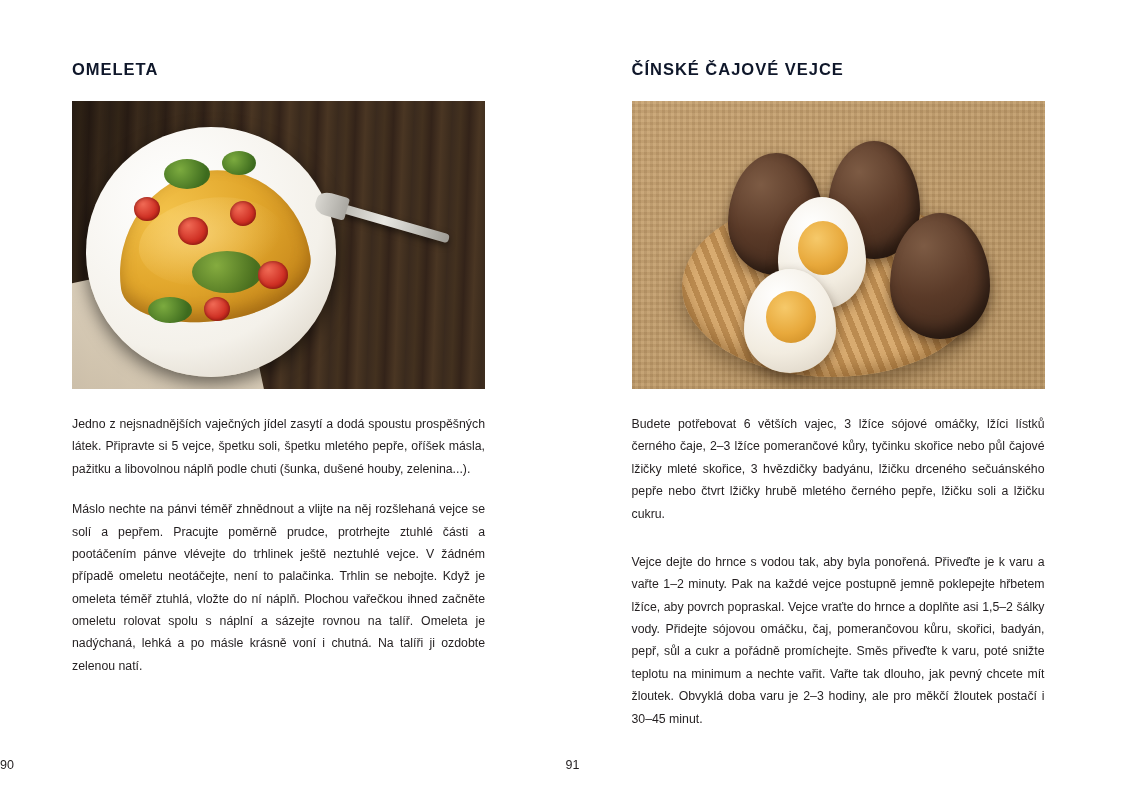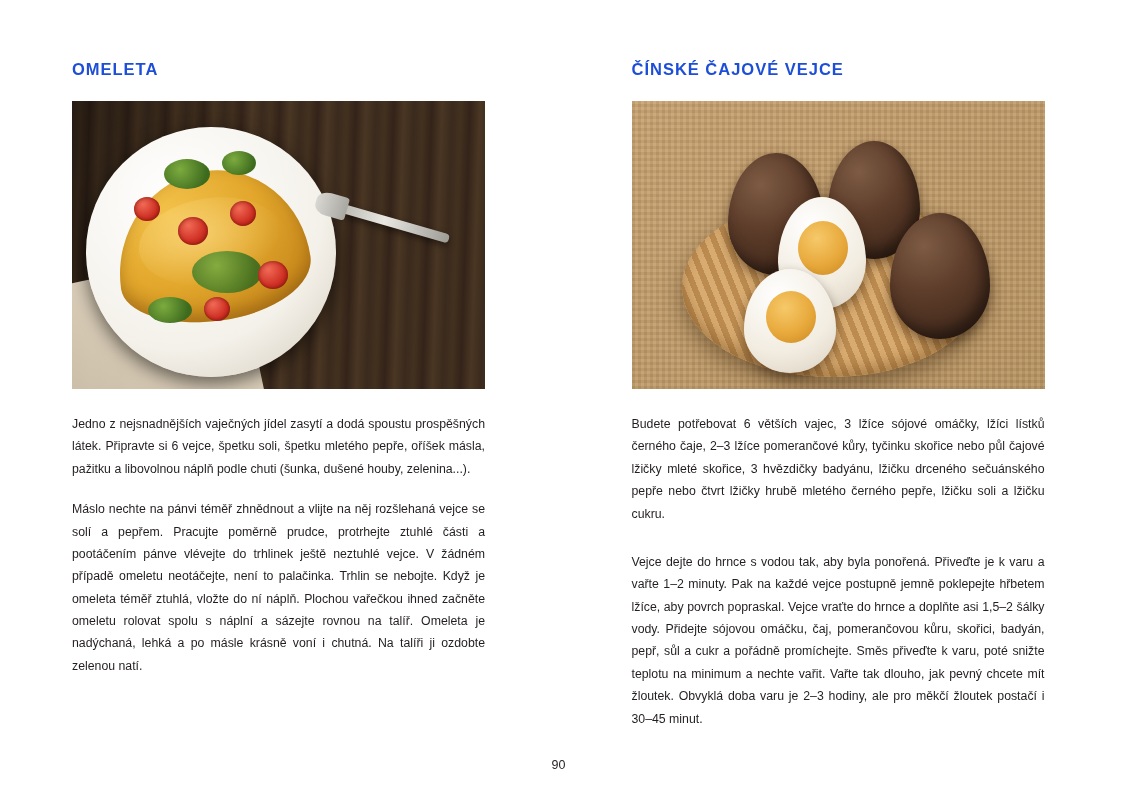--- a/index.html
+++ b/index.html
@@ -33,21 +33,21 @@
     width: 413px;
     height: 700px;
   }
   .leaf-left .leaf-inner { left: 72px; }
   .leaf-right .leaf-inner { left: 66px; }
 
   .recipe-title {
     font-size: 16.5px;
     font-weight: bold;
     letter-spacing: 0.06em;
-    color: #1d4ed8;
+    color: #0f172a;
     margin: 0 0 22px 0;
     text-transform: uppercase;
   }
 
   .photo {
     width: 413px;
     height: 288px;
     position: relative;
     overflow: hidden;
     margin-bottom: 24px;
@@ -179,21 +179,21 @@
     color: #231f20;
     margin: 0 0 18px 0;
     text-align: justify;
   }
   .para:last-of-type { margin-bottom: 0; }
 
   .folio {
     position: absolute;
     bottom: 28px;
     width: 100%;
-    text-align: right;
+    text-align: left;
     font-size: 12.5px;
     color: #231f20;
   }
 </style>
 </head>
 <body>
 
 <div class="page">
   <div class="spread">
 
@@ -210,21 +210,21 @@
           <div class="herb" style="left:120px; top:150px; width:70px; height:42px; opacity:.92;"></div>
           <div class="herb" style="left:76px; top:196px; width:44px; height:26px;"></div>
           <div class="tomato" style="left:62px; top:96px; width:26px; height:24px;"></div>
           <div class="tomato" style="left:106px; top:116px; width:30px; height:28px;"></div>
           <div class="tomato" style="left:158px; top:100px; width:26px; height:25px;"></div>
           <div class="tomato" style="left:186px; top:160px; width:30px; height:28px;"></div>
           <div class="tomato" style="left:132px; top:196px; width:26px; height:24px;"></div>
           <div class="fork"></div>
         </div>
 
-        <p class="para">Jedno z nejsnadnějších vaječných jídel zasytí a dodá spoustu prospěšných látek. Připravte si 6 vejce, špetku soli, špetku mletého pepře, oříšek másla, pažitku a libovolnou náplň podle chuti (šunka, dušené houby, zelenina...).</p>
+        <p class="para">Jedno z nejsnadnějších vaječných jídel zasytí a dodá spoustu prospěšných látek. Připravte si 5 vejce, špetku soli, špetku mletého pepře, oříšek másla, pažitku a libovolnou náplň podle chuti (šunka, dušené houby, zelenina...).</p>
         <p class="para">Máslo nechte na pánvi téměř zhnědnout a vlijte na něj rozšlehaná vejce se solí a pepřem. Pracujte poměrně prudce, protrhejte ztuhlé části a pootáčením pánve vlévejte do trhlinek ještě neztuhlé vejce. V žádném případě omeletu neotáčejte, není to palačinka. Trhlin se nebojte. Když je omeleta téměř ztuhlá, vložte do ní náplň. Plochou vařečkou ihned začněte omeletu rolovat spolu s náplní a sázejte rovnou na talíř. Omeleta je nadýchaná, lehká a po másle krásně voní i chutná. Na talíři ji ozdobte zelenou natí.</p>
       </div>
       <div class="folio">90</div>
     </div>
 
     <div class="leaf leaf-right">
       <div class="leaf-inner">
         <h1 class="recipe-title">ČÍNSKÉ ČAJOVÉ VEJCE</h1>
 
         <div class="photo photo-teaeggs">
@@ -236,16 +236,17 @@
             <div class="yolk" style="left:20px; top:24px; width:50px; height:54px;"></div>
           </div>
           <div class="egg egg-half" style="left:112px; top:168px; width:92px; height:104px;">
             <div class="yolk" style="left:22px; top:22px; width:50px; height:52px;"></div>
           </div>
         </div>
 
         <p class="para">Budete potřebovat 6 větších vajec, 3 lžíce sójové omáčky, lžíci lístků černého čaje, 2–3 lžíce pomerančové kůry, tyčinku skořice nebo půl čajové lžičky mleté skořice, 3 hvězdičky badyánu, lžičku drceného sečuánského pepře nebo čtvrt lžičky hrubě mletého černého pepře, lžičku soli a lžičku cukru.</p>
         <p class="para" style="margin-top:26px;">Vejce dejte do hrnce s vodou tak, aby byla ponořená. Přiveďte je k varu a vařte 1–2 minuty. Pak na každé vejce postupně jemně poklepejte hřbetem lžíce, aby povrch popraskal. Vejce vraťte do hrnce a doplňte asi 1,5–2 šálky vody. Přidejte sójovou omáčku, čaj, pomerančovou kůru, skořici, badyán, pepř, sůl a cukr a pořádně promíchejte. Směs přiveďte k varu, poté snižte teplotu na minimum a nechte vařit. Vařte tak dlouho, jak pevný chcete mít žloutek. Obvyklá doba varu je 2–3 hodiny, ale pro měkčí žloutek postačí i 30–45 minut.</p>
       </div>
+      <div class="folio">91</div>
     </div>
 
   </div>
 </div>
 
 </body></html>

